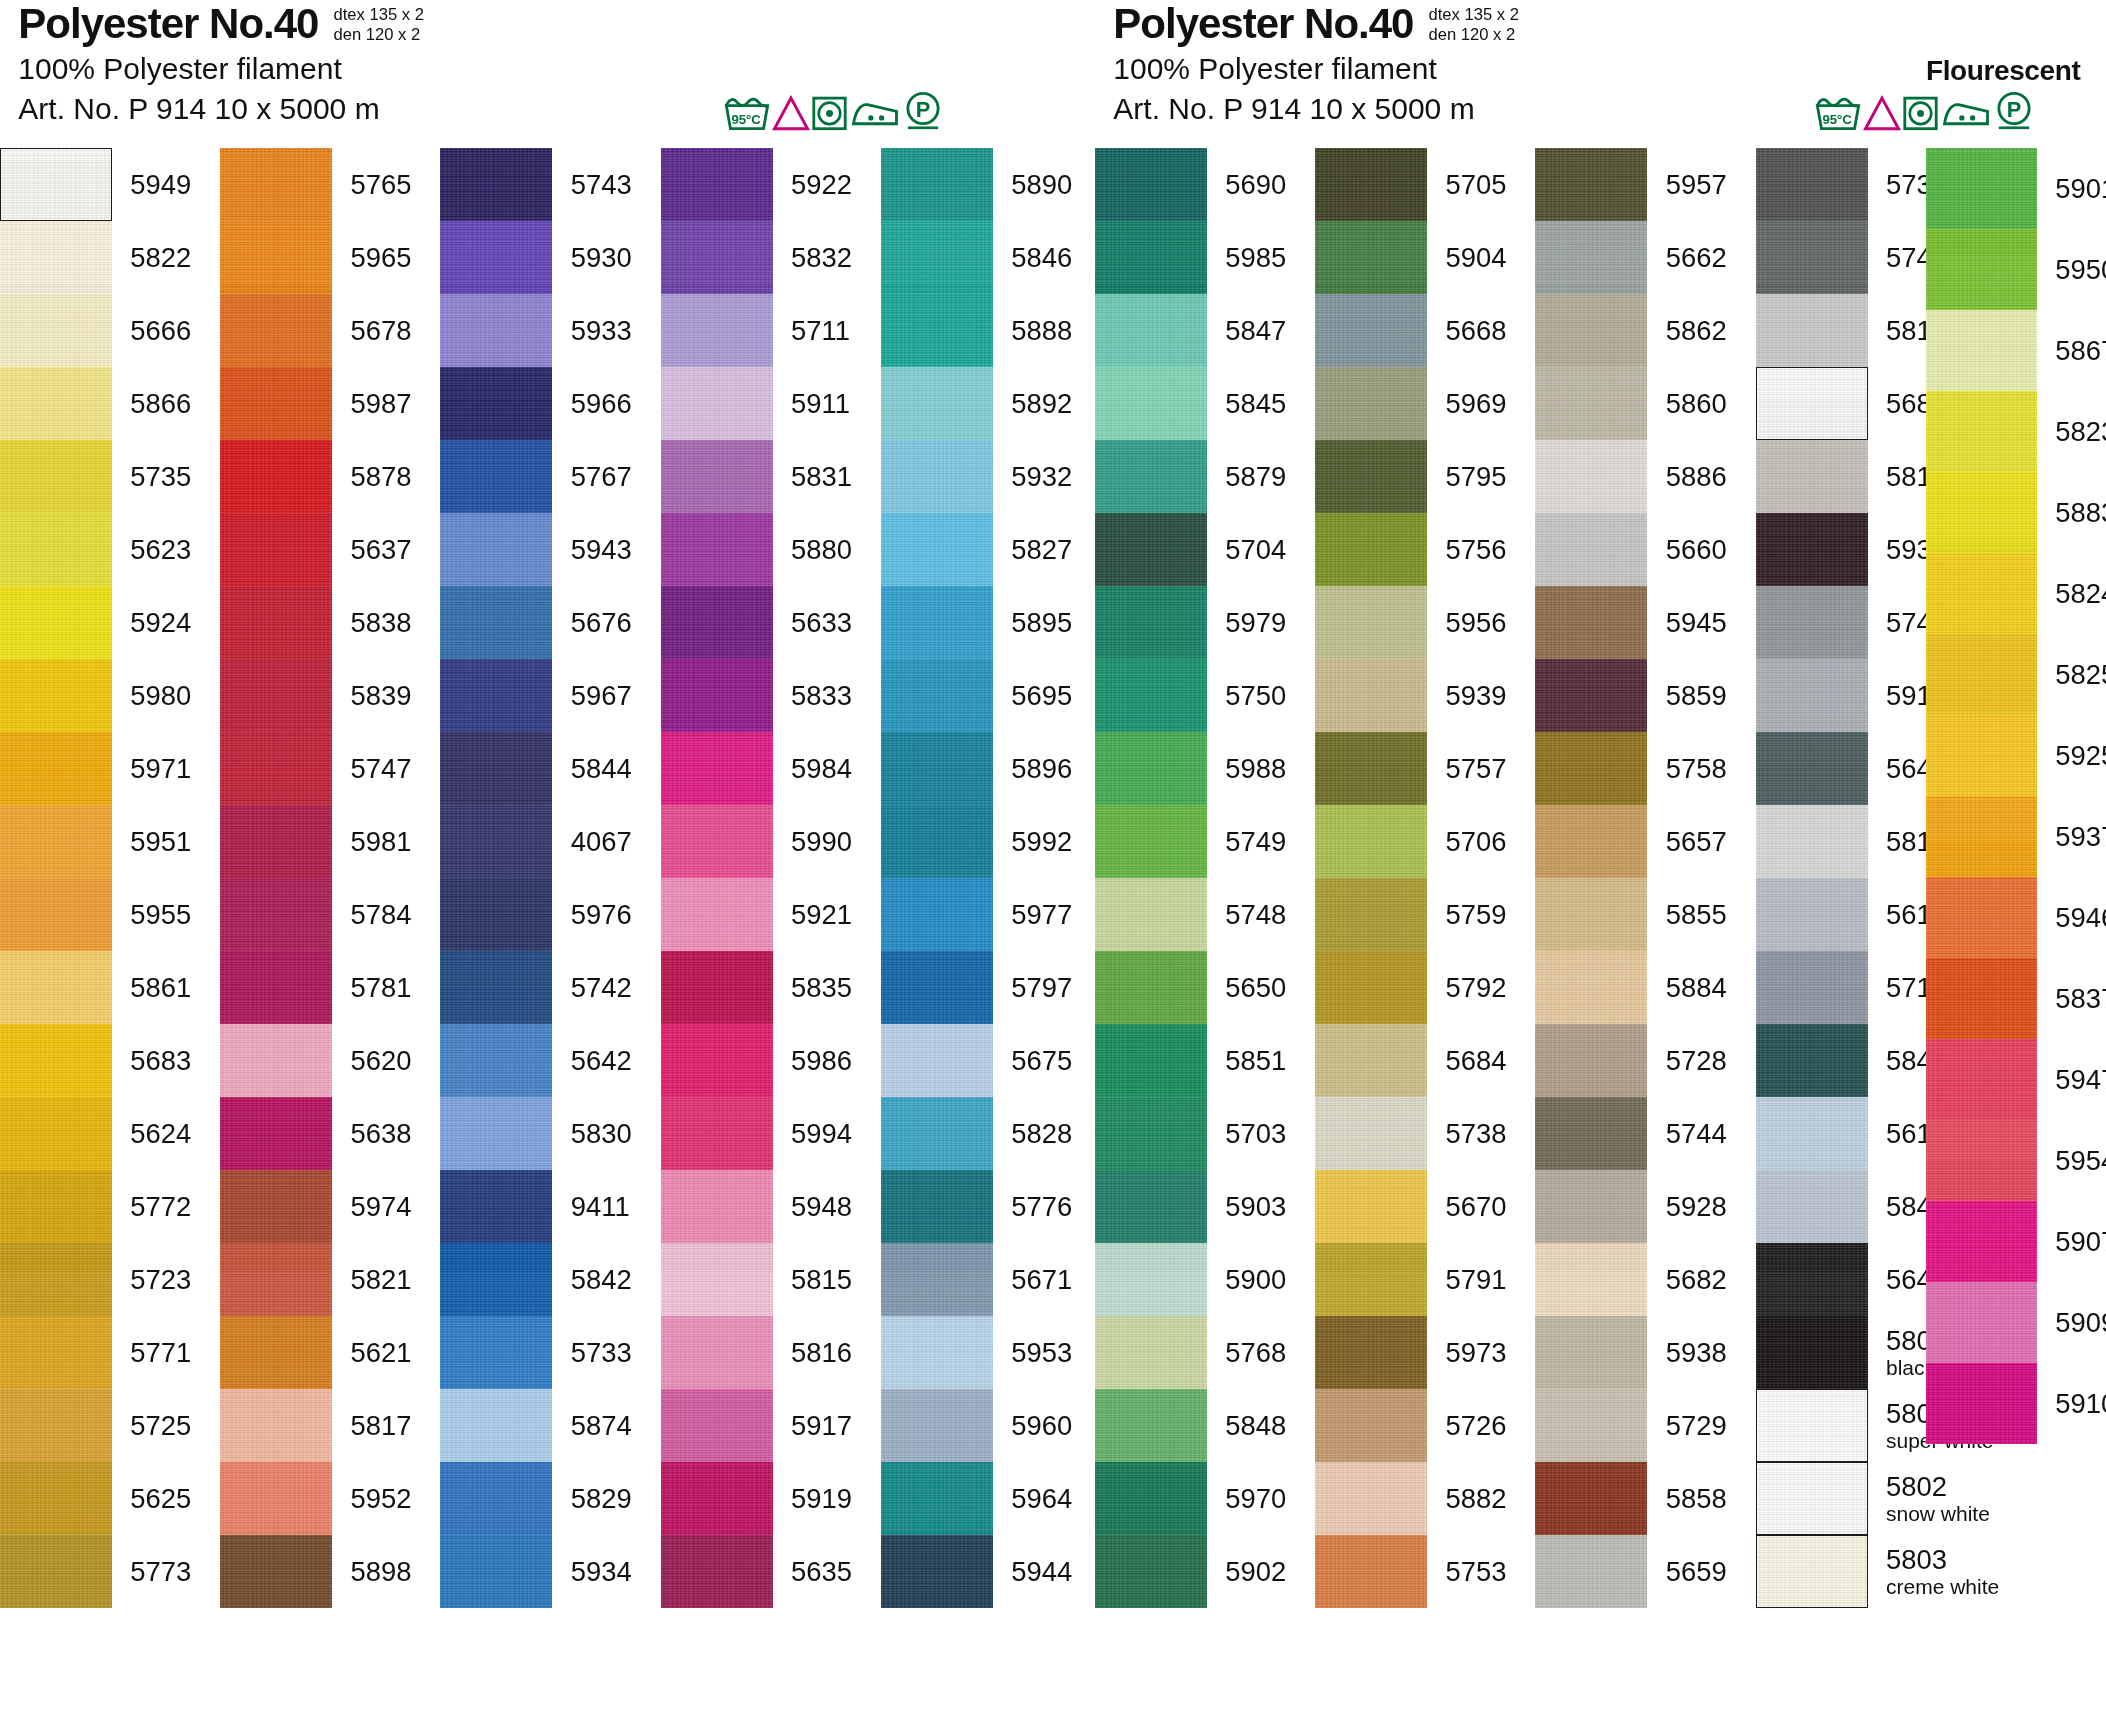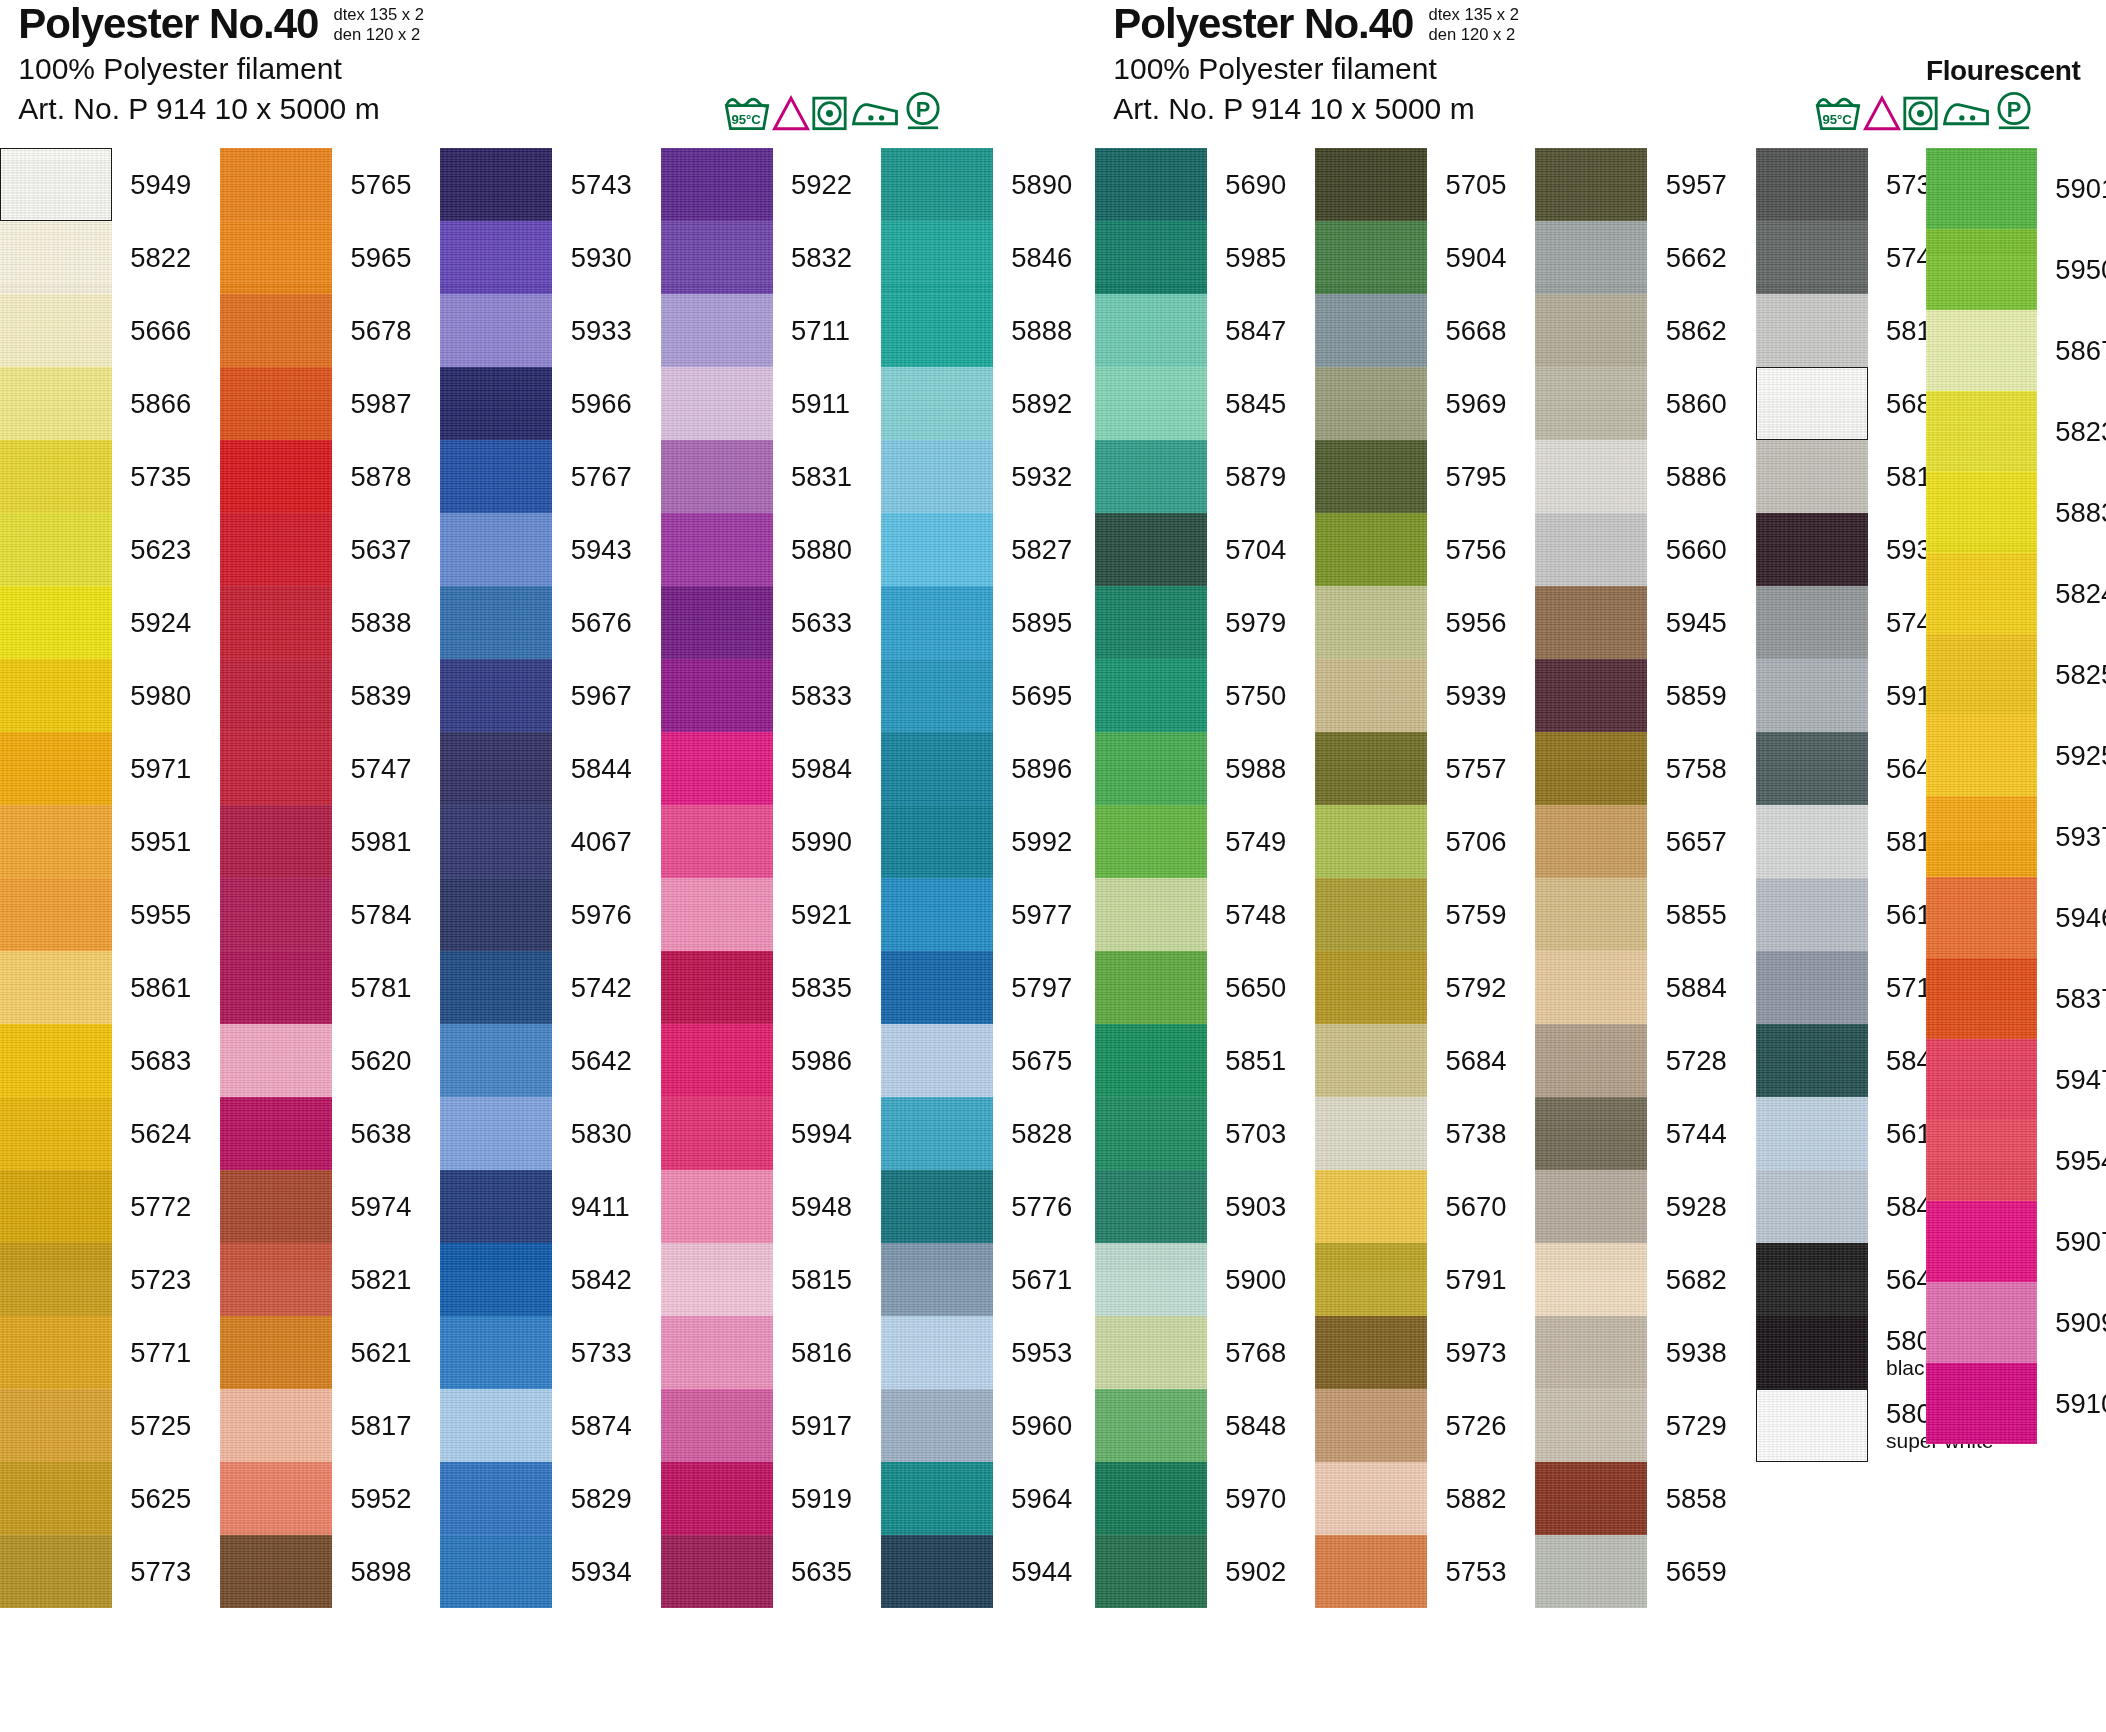--- a/index.html
+++ b/index.html
@@ -905,20 +905,28 @@
             <div class="code">5641</div>
           </div>
           <div class="cell">
             <div class="sw" title="5800" style="background-color: rgb(23, 17, 21);"></div>
             <div class="code">5800<span class="name">black</span></div>
           </div>
           <div class="cell">
             <div class="sw framed" title="5801" style="background-color: rgb(253, 253, 253);"></div>
             <div class="code">5801<span class="name">super white</span></div>
           </div>
+          <div class="cell">
+            <div class="sw framed" title="5802" style="background-color: rgb(252, 252, 252);"></div>
+            <div class="code">5802<span class="name">snow white</span></div>
+          </div>
+          <div class="cell">
+            <div class="sw framed" title="5803" style="background-color: rgb(251, 246, 228);"></div>
+            <div class="code">5803<span class="name">creme white</span></div>
+          </div>
         </div>
       </div>
   </div>
 
   <div class="flo-head">Flourescent</div>
   <div class="flo">
       <div class="cell">
         <div class="sw" title="5901" style="background-color: rgb(79, 178, 58);"></div>
         <div class="code">5901</div>
       </div>

